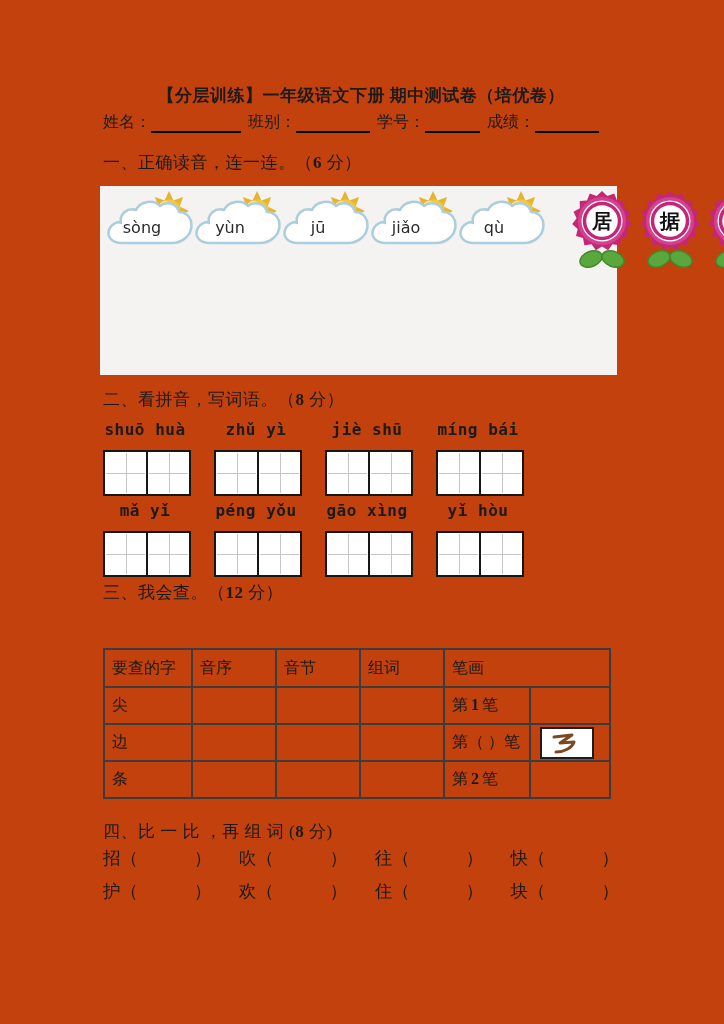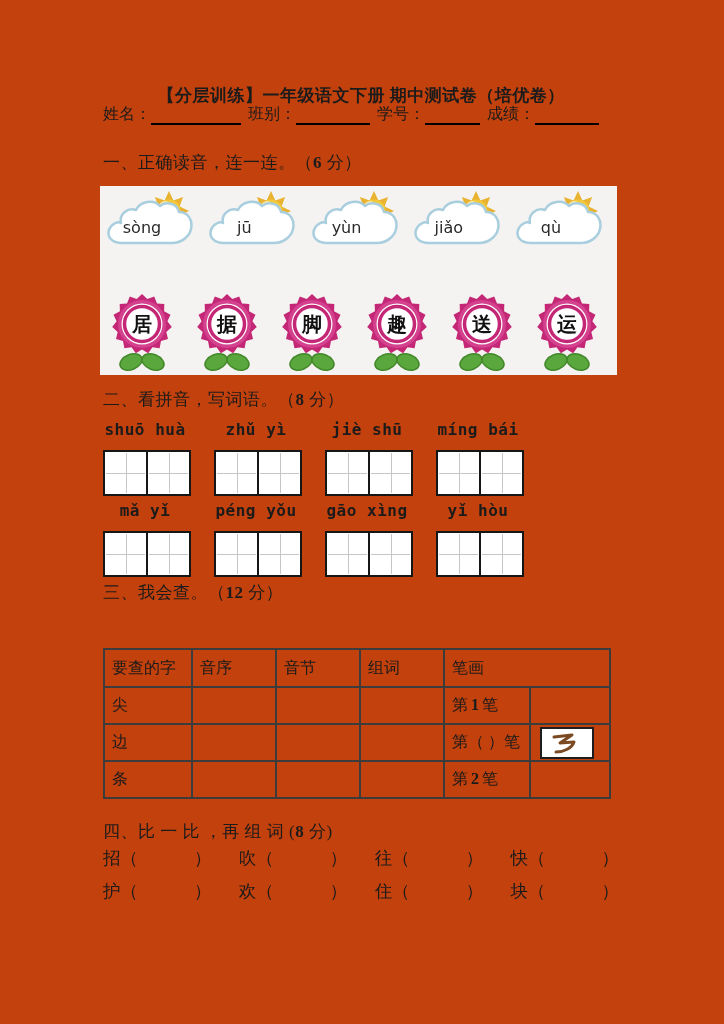--- a/index.html
+++ b/index.html
@@ -16,21 +16,21 @@
   .content{position:absolute;left:103px;top:0;width:516px;}
 
   
   .title{
     position:absolute;left:0;top:84px;width:516px;
     text-align:center;font-weight:bold;font-size:17px;letter-spacing:.5px;
   }
 
   
   .info-row{
-    position:absolute;left:0;top:104px;width:516px;
+    position:absolute;left:0;top:112px;width:516px;
     display:flex;align-items:flex-start;gap:7px;font-size:16px;
   }
   .info-group{display:flex;align-items:flex-end;}
   .info-blank{display:inline-block;border-bottom:2.5px solid #000;height:15px;}
   .info-group:nth-child(1) .info-blank{width:90px;}
   .info-group:nth-child(2) .info-blank{width:74px;}
   .info-group:nth-child(3) .info-blank{width:55px;}
   .info-group:nth-child(4) .info-blank{width:64px;}
 
   
@@ -38,21 +38,21 @@
   .sec-head b{font-family:"Liberation Serif",serif;}
   #h1{top:151px;}
   #h2{top:388px;}
   #h3{top:581px;}
   #h4{top:820px;}
 
   
   .match-block{
     position:absolute;left:-3px;top:186px;width:517px;height:189px;
     background:#f4f3f1;
-    display:flex;flex-direction:column;justify-content:space-between;
+    display:flex;flex-direction:row;justify-content:space-between;
     padding:0;box-sizing:border-box;
   }
   .icon-row{display:flex;justify-content:space-between;padding:4px 14px 0 6px;}
   .icon-row.flowers{padding:0 16px 2px 8px;}
   .cloud-item{position:relative;width:88px;height:64px;}
   .cloud-item svg{position:absolute;left:0;top:0;}
   .cloud-label{
     position:absolute;left:0;right:16px;top:28px;text-align:center;
     font-family:"DejaVu Sans",sans-serif;font-size:16px;color:#2a2a2a;
   }
@@ -140,30 +140,30 @@
 </svg>
             <span class="cloud-label">sòng</span>
           </div>
           <div class="cloud-item">
 <svg width="88" height="64" viewBox="0 0 88 64">
   <polygon points="63.0,1.0 67.4,10.4 77.1,6.9 73.6,16.6 83.0,21.0 73.6,25.4 77.1,35.1 67.4,31.6 63.0,41.0 58.6,31.6 48.9,35.1 52.4,25.4 43.0,21.0 52.4,16.6 48.9,6.9 58.6,10.4" fill="#e9b230"></polygon>
   <circle cx="63" cy="21" r="11.5" fill="#f3c93a"></circle>
   <circle cx="59" cy="17.5" r="6.5" fill="#ffffff" opacity="0.55"></circle>
   <path d="M16 53 C5 53 1 46 3 40 C5 34 12 31 15 33 C13 24 22 17 30 20 C34 11 48 9 54 16 C60 11 71 13 73 22 C82 22 87 30 85 39 C83 48 74 53 66 53 Z" fill="#ffffff" stroke="#a9cede" stroke-width="2.5" stroke-linejoin="round"></path>
 </svg>
-            <span class="cloud-label">jū</span>
+            <span class="cloud-label">yùn</span>
           </div>
           <div class="cloud-item">
 <svg width="88" height="64" viewBox="0 0 88 64">
   <polygon points="63.0,1.0 67.4,10.4 77.1,6.9 73.6,16.6 83.0,21.0 73.6,25.4 77.1,35.1 67.4,31.6 63.0,41.0 58.6,31.6 48.9,35.1 52.4,25.4 43.0,21.0 52.4,16.6 48.9,6.9 58.6,10.4" fill="#e9b230"></polygon>
   <circle cx="63" cy="21" r="11.5" fill="#f3c93a"></circle>
   <circle cx="59" cy="17.5" r="6.5" fill="#ffffff" opacity="0.55"></circle>
   <path d="M16 53 C5 53 1 46 3 40 C5 34 12 31 15 33 C13 24 22 17 30 20 C34 11 48 9 54 16 C60 11 71 13 73 22 C82 22 87 30 85 39 C83 48 74 53 66 53 Z" fill="#ffffff" stroke="#a9cede" stroke-width="2.5" stroke-linejoin="round"></path>
 </svg>
-            <span class="cloud-label">yùn</span>
+            <span class="cloud-label">jū</span>
           </div>
           <div class="cloud-item">
 <svg width="88" height="64" viewBox="0 0 88 64">
   <polygon points="63.0,1.0 67.4,10.4 77.1,6.9 73.6,16.6 83.0,21.0 73.6,25.4 77.1,35.1 67.4,31.6 63.0,41.0 58.6,31.6 48.9,35.1 52.4,25.4 43.0,21.0 52.4,16.6 48.9,6.9 58.6,10.4" fill="#e9b230"></polygon>
   <circle cx="63" cy="21" r="11.5" fill="#f3c93a"></circle>
   <circle cx="59" cy="17.5" r="6.5" fill="#ffffff" opacity="0.55"></circle>
   <path d="M16 53 C5 53 1 46 3 40 C5 34 12 31 15 33 C13 24 22 17 30 20 C34 11 48 9 54 16 C60 11 71 13 73 22 C82 22 87 30 85 39 C83 48 74 53 66 53 Z" fill="#ffffff" stroke="#a9cede" stroke-width="2.5" stroke-linejoin="round"></path>
 </svg>
             <span class="cloud-label">jiǎo</span>
           </div>

